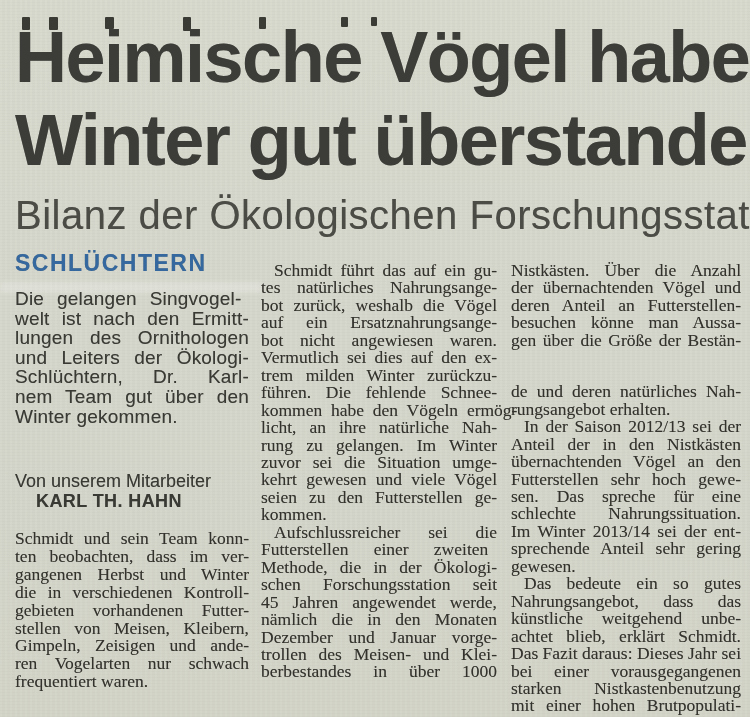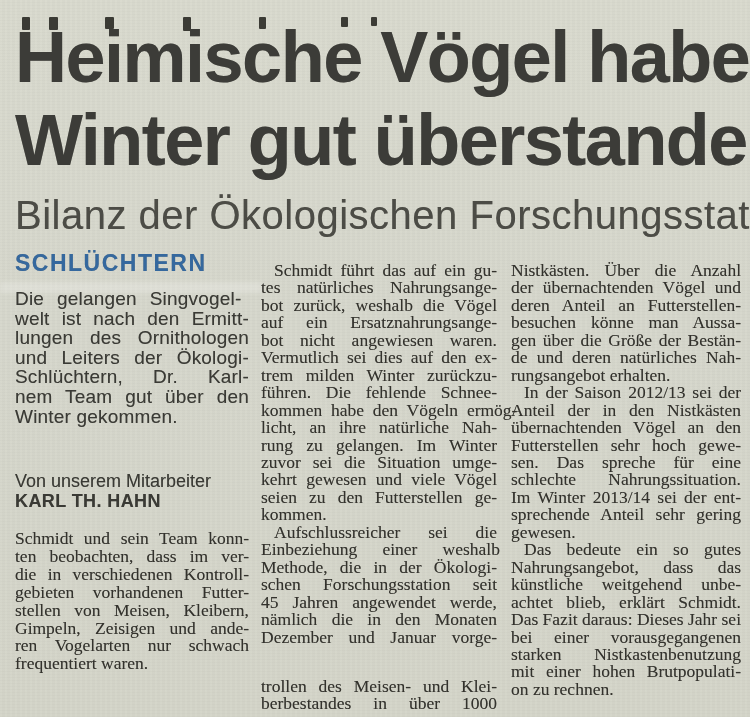--- a/index.html
+++ b/index.html
@@ -25,21 +25,21 @@
   .subhead{position:absolute;left:15px;top:192px;margin:0;
     font-weight:400;font-size:40px;line-height:46px;letter-spacing:0.5px;color:#4c4c46;
     white-space:nowrap;width:max-content;transform-origin:left center;}
   .kicker{position:absolute;left:15px;top:250px;
     font-weight:700;font-size:23px;letter-spacing:1.5px;color:#35689e;}
   
   .lede{position:absolute;left:15px;top:289px;width:234px;
     font-size:19px;line-height:19.6px;color:#3a3a35;letter-spacing:0.2px;}
   .byline{position:absolute;left:15px;top:471px;width:234px;
     font-size:18px;line-height:20px;color:#3a3a35;}
-  .byline .author{font-weight:700;letter-spacing:0.4px;}
+  .byline .author{font-weight:700;letter-spacing:0.4px;margin-left:21px;}
   .serifcol{position:absolute;
     font-family:"Liberation Serif", serif;
     font-size:17.5px;line-height:17.5px;color:#33322d;}
   .col1body{left:15px;top:530px;width:234px;line-height:17.9px;}
   .col2{left:261px;top:262px;width:236px;line-height:17.45px;}
   .col3{left:511px;top:262px;width:230px;line-height:17.45px;}
   .jline{display:block;white-space:nowrap;width:max-content;transform-origin:left center;}
   .page *{text-shadow:0 0 0.5px rgba(40,40,35,0.35);}
 </style>
 </head>
@@ -78,20 +78,21 @@
     </div>
 
   <div class="byline">
     <div>Von unserem Mitarbeiter</div>
     <div class="author">KARL TH. HAHN</div>
   </div>
 
   <div class="serifcol col1body" id="col0">
       <div class="jline" style="word-spacing: 6.14844px;">Schmidt und sein Team konn-</div>
       <div class="jline" style="word-spacing: 8.65625px;">ten beobachten, dass im ver-</div>
+      <div class="jline" style="word-spacing: 11.1146px;">gangenen Herbst und Winter</div>
       <div class="jline" style="word-spacing: 6.88542px;">die in verschiedenen Kontroll-</div>
       <div class="jline" style="word-spacing: 14.1562px;">gebieten vorhandenen Futter-</div>
       <div class="jline" style="word-spacing: 9.14583px;">stellen von Meisen, Kleibern,</div>
       <div class="jline" style="word-spacing: 9.95833px;">Gimpeln, Zeisigen und ande-</div>
       <div class="jline" style="word-spacing: 13.2604px;">ren Vogelarten nur schwach</div>
       <div class="jline">frequentiert waren.</div>
     </div>
   <div class="serifcol col2" id="col1">
       <div class="jline" style="margin-left: 13px; word-spacing: 3.67813px;">Schmidt führt das auf ein gu-</div>
       <div class="jline" style="word-spacing: 12.0625px;">tes natürliches Nahrungsange-</div>
@@ -102,36 +103,36 @@
       <div class="jline" style="word-spacing: 8.22396px;">trem milden Winter zurückzu-</div>
       <div class="jline" style="word-spacing: 10.3177px;">führen. Die fehlende Schnee-</div>
       <div class="jline" style="word-spacing: 4.41406px;">kommen habe den Vögeln ermög-</div>
       <div class="jline" style="word-spacing: 8.58594px;">licht, an ihre natürliche Nah-</div>
       <div class="jline" style="word-spacing: 8.83594px;">rung zu gelangen. Im Winter</div>
       <div class="jline" style="word-spacing: 7.48047px;">zuvor sei die Situation umge-</div>
       <div class="jline" style="word-spacing: 4.89453px;">kehrt gewesen und viele Vögel</div>
       <div class="jline" style="word-spacing: 7.73047px;">seien zu den Futterstellen ge-</div>
       <div class="jline">kommen.</div>
       <div class="jline" style="margin-left: 13px; word-spacing: 23.5391px;">Aufschlussreicher sei die</div>
-      <div class="jline" style="word-spacing: 20.8203px;">Einbeziehung einer weshalb</div>
+      <div class="jline" style="word-spacing: 20.8203px;">Futterstellen einer zweiten</div>
       <div class="jline" style="word-spacing: 7.84766px;">Methode, die in der Ökologi-</div>
       <div class="jline" style="word-spacing: 17.8672px;">schen Forschungsstation seit</div>
       <div class="jline" style="word-spacing: 9.66667px;">45 Jahren angewendet werde,</div>
       <div class="jline" style="word-spacing: 9.91406px;">nämlich die in den Monaten</div>
       <div class="jline" style="word-spacing: 11.2292px;">Dezember und Januar vorge-</div>
-      <div class="jline" style="word-spacing: 7.48438px; margin-top: 32px;">trollen des Meisen- und Klei-</div>
+      <div class="jline" style="word-spacing: 7.48438px;">trollen des Meisen- und Klei-</div>
       <div class="jline" style="word-spacing: 17.5938px;">berbestandes in über 1000</div>
     </div>
   <div class="serifcol col3" id="col2">
       <div class="jline" style="word-spacing: 10.8958px;">Nistkästen. Über die Anzahl</div>
       <div class="jline" style="word-spacing: 5.01562px;">der übernachtenden Vögel und</div>
       <div class="jline" style="word-spacing: 8.46875px;">deren Anteil an Futterstellen-</div>
       <div class="jline" style="word-spacing: 10.4062px;">besuchen könne man Aussa-</div>
       <div class="jline" style="word-spacing: 2.16875px;">gen über die Größe der Bestän-</div>
-      <div class="jline" style="word-spacing: 4.77734px;">de und deren natürliches Nah-</div>
+      <div class="jline" style="word-spacing: 4.77734px; margin-top: 34px;">de und deren natürliches Nah-</div>
       <div class="jline">rungsangebot erhalten.</div>
       <div class="jline" style="margin-left: 13px; word-spacing: 2.475px;">In der Saison 2012/13 sei der</div>
       <div class="jline" style="word-spacing: 8.41016px;">Anteil der in den Nistkästen</div>
       <div class="jline" style="word-spacing: 7.28646px;">übernachtenden Vögel an den</div>
       <div class="jline" style="word-spacing: 7.82292px;">Futterstellen sehr hoch gewe-</div>
       <div class="jline" style="word-spacing: 13.6445px;">sen. Das spreche für eine</div>
       <div class="jline" style="word-spacing: 27.8125px;">schlechte Nahrungssituation.</div>
       <div class="jline" style="word-spacing: 2.95px;">Im Winter 2013/14 sei der ent-</div>
       <div class="jline" style="word-spacing: 7.17188px;">sprechende Anteil sehr gering</div>
       <div class="jline">gewesen.</div>

